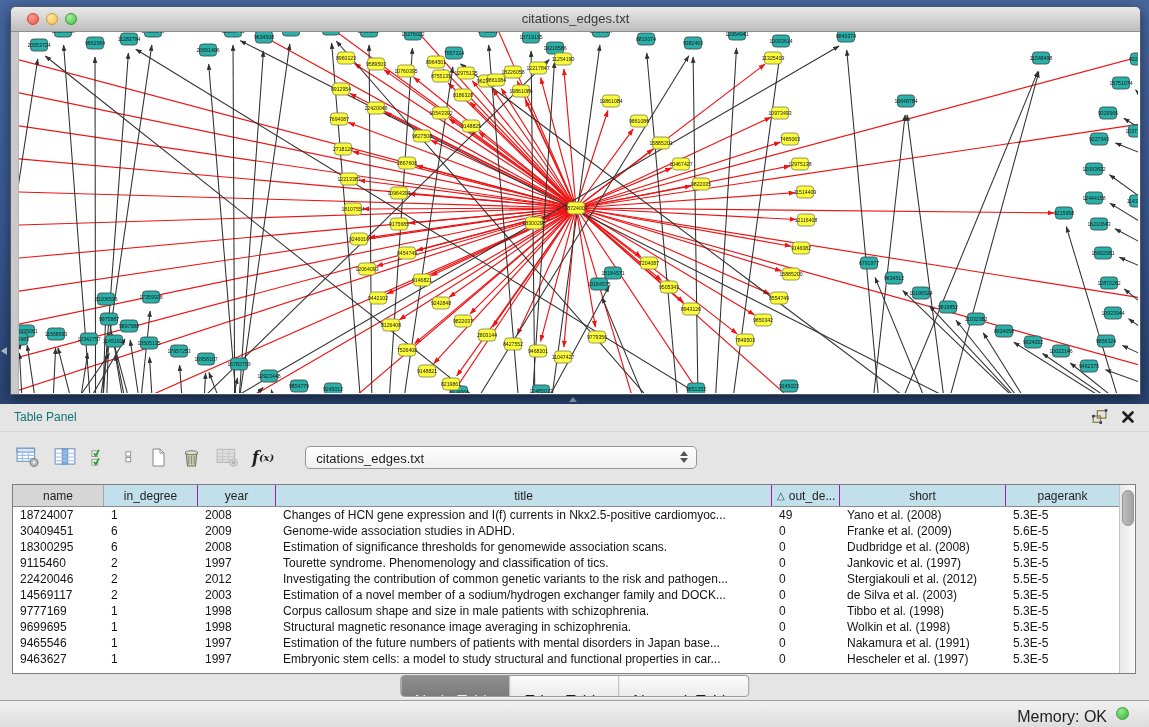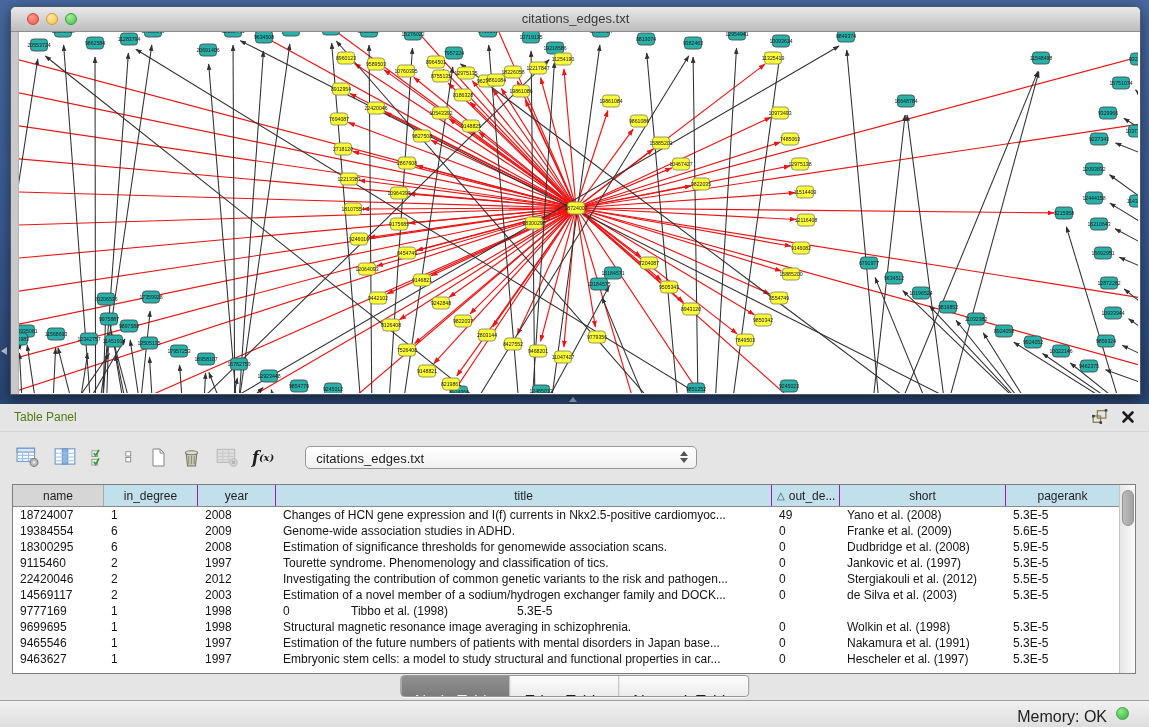--- a/index.html
+++ b/index.html
@@ -26,21 +26,21 @@
       font-size:13px;color:#393939}
   .canvas{position:absolute;left:0;top:25px;right:0;bottom:0;background:#fff}
   .canvas-strip{position:absolute;left:0;top:0;width:7px;height:100%;background:#c9c9c9;border-right:1px solid #b3b3b3}
   svg.net{position:absolute;left:8px;top:0;width:1119px;height:361px;display:block}
   .splitter-handle{position:absolute;left:569px;top:397px;width:0;height:0;
       border-left:4px solid transparent;border-right:4px solid transparent;
       border-bottom:5px solid #7a879c}
   
   .tp{position:absolute;left:0;top:404px;width:1149px;height:296px;background:#e5e5e5}
   .tp-header{position:relative;height:27px;border-bottom:1px solid #d7d7d7}
-  .tp-title{position:absolute;left:14px;top:6px;font-size:12px;color:#4d7c0f}
+  .tp-title{position:absolute;left:14px;top:6px;font-size:12px;color:#0f766e}
   .tp-header-icons{position:absolute;right:14px;top:4px;display:flex;gap:12px;align-items:center}
   .tp-toolbar{position:absolute;left:16px;top:36px;height:34px;display:flex;align-items:center}
   .tbi{display:inline-flex;align-items:center;justify-content:center;margin-right:13px}
   .tbi.disabled{opacity:.75}
   .fxf{font-family:"DejaVu Serif","Liberation Serif",serif;font-style:italic;
        font-weight:bold;font-size:16px;color:#1d1d1d}
   .fxx{font-family:"DejaVu Serif","Liberation Serif",serif;font-style:italic;
        font-size:10px;color:#1d1d1d;font-weight:bold}
   .combo{margin-left:18px;width:392px;height:23px;box-sizing:border-box;border:1px solid #979797;
       border-radius:5px;background:linear-gradient(#ffffff,#f0f0f0);position:relative;
@@ -924,21 +924,21 @@
         <div class="tr">
           <div class="td c0">18724007</div>
           <div class="td c1">1</div>
           <div class="td c2">2008</div>
           <div class="td c3">Changes of HCN gene expression and I(f) currents in Nkx2.5-positive cardiomyoc...</div>
           <div class="td c4">49</div>
           <div class="td c5">Yano et al. (2008)</div>
           <div class="td c6">5.3E-5</div>
         </div>
         <div class="tr">
-          <div class="td c0">19384554</div>
+          <div class="td c0">30409451</div>
           <div class="td c1">6</div>
           <div class="td c2">2009</div>
           <div class="td c3">Genome-wide association studies in ADHD.</div>
           <div class="td c4">0</div>
           <div class="td c5">Franke et al. (2009)</div>
           <div class="td c6">5.6E-5</div>
         </div>
         <div class="tr">
           <div class="td c0">18300295</div>
           <div class="td c1">6</div>
@@ -972,20 +972,21 @@
           <div class="td c2">2003</div>
           <div class="td c3">Estimation of a novel member of a sodium/hydrogen exchanger family and DOCK...</div>
           <div class="td c4">0</div>
           <div class="td c5">de Silva et al. (2003)</div>
           <div class="td c6">5.3E-5</div>
         </div>
         <div class="tr">
           <div class="td c0">9777169</div>
           <div class="td c1">1</div>
           <div class="td c2">1998</div>
+          <div class="td c3">Corpus callosum shape and size in male patients with schizophrenia.</div>
           <div class="td c4">0</div>
           <div class="td c5">Tibbo et al. (1998)</div>
           <div class="td c6">5.3E-5</div>
         </div>
         <div class="tr">
           <div class="td c0">9699695</div>
           <div class="td c1">1</div>
           <div class="td c2">1998</div>
           <div class="td c3">Structural magnetic resonance image averaging in schizophrenia.</div>
           <div class="td c4">0</div>

